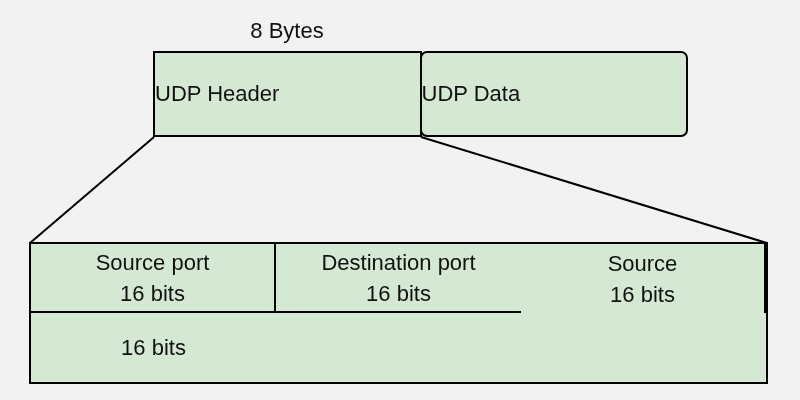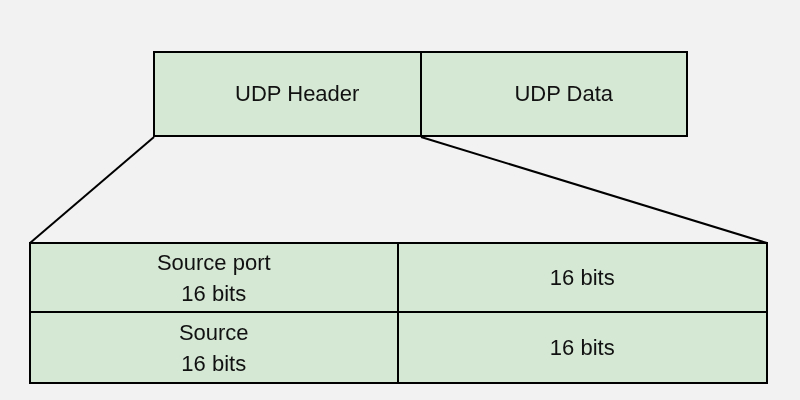--- a/index.html
+++ b/index.html
@@ -38,64 +38,63 @@
     width: 535px;
     height: 86px;
     display: flex;
   }
   .pbox {
     flex: 1 1 0;
     background: var(--fill);
     border: 2px solid var(--border);
     display: flex;
     align-items: center;
-    justify-content: center;
     font-size: 22px;
-    padding-left: 20px;
   }
-  .pbox.second { margin-left: -2px; }
+  .pbox.second { margin-left: -2px; border-radius: 7px; }
   .connectors {
     position: absolute;
     left: 0; top: 0;
     width: 800px; height: 400px;
     pointer-events: none;
   }
   .connectors line {
     stroke: var(--border);
     stroke-width: 2;
   }
   .fields-table {
     position: absolute;
     left: 29px;
     top: 242px;
     width: 739px;
     height: 142px;
     border: 2px solid var(--border);
     background: var(--fill);
     display: grid;
-    grid-template-columns: 1fr 1fr;
+    grid-template-columns: 1fr 1fr 1fr;
     grid-template-rows: 1fr 1fr;
   }
   .cell {
     display: flex;
     flex-direction: column;
     align-items: center;
     justify-content: center;
     font-size: 22px;
     line-height: 31px;
     text-align: center;
   }
   .cell.col-left  { border-right: 2px solid var(--border); }
   .cell.row-top   { border-bottom: 2px solid var(--border); }
 </style>
 </head>
 <body>
 
 <div class="canvas">
 
+  <div class="bytes-label">8 Bytes</div>
 
   <div class="top-boxes">
     <div class="pbox">
       <span>UDP Header</span>
     </div>
     <div class="pbox second">
       <span>UDP Data</span>
     </div>
   </div>
 
@@ -103,20 +102,21 @@
     <line x1="154" y1="137" x2="30" y2="243"></line>
     <line x1="421" y1="137" x2="767" y2="243"></line>
   </svg>
 
   <div class="fields-table">
     <div class="cell col-left row-top">
       <div>Source port</div>
       <div>16 bits</div>
     </div>
     <div class="cell row-top">
+      <div>Destination port</div>
       <div>16 bits</div>
     </div>
     <div class="cell col-left">
       <div>Source</div>
       <div>16 bits</div>
     </div>
     <div class="cell">
       <div>16 bits</div>
     </div>
   </div>

